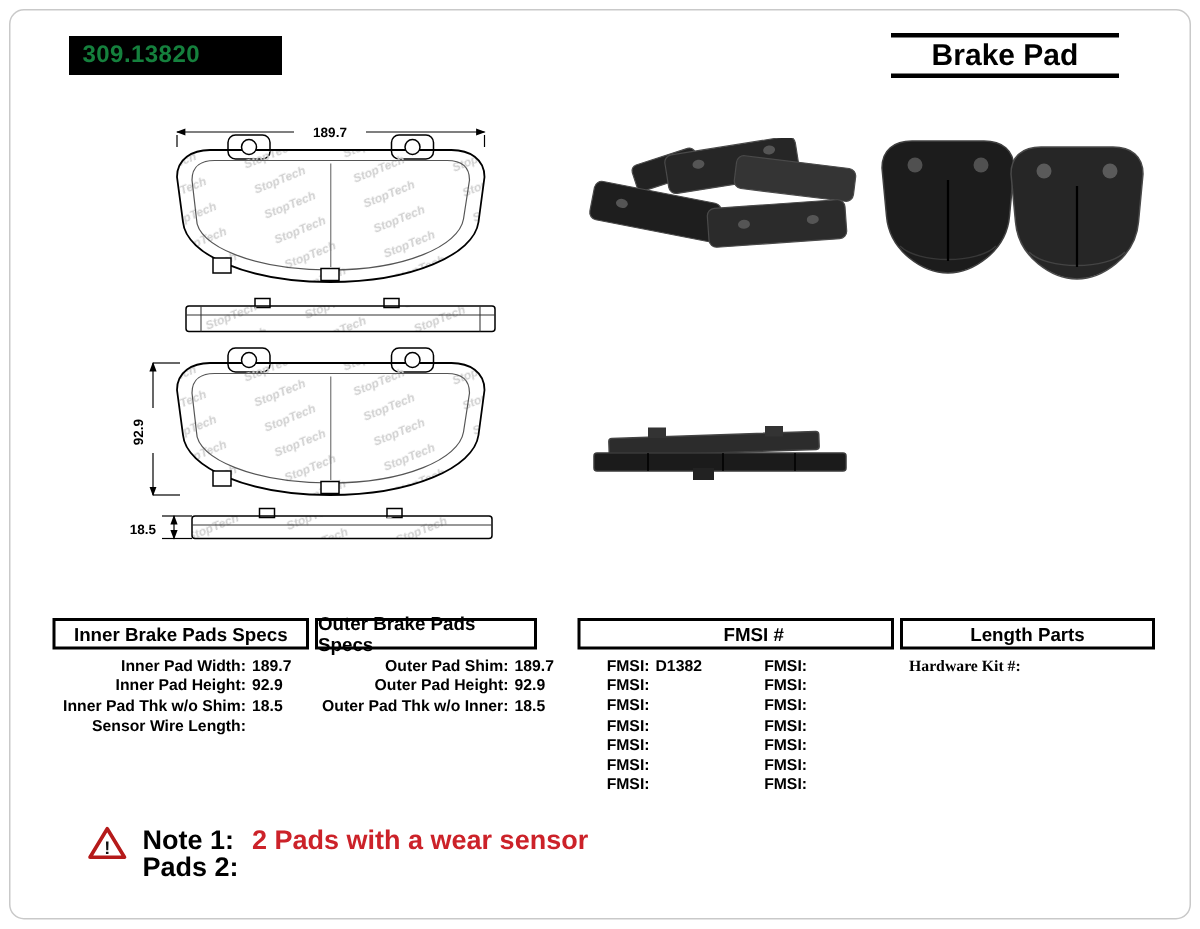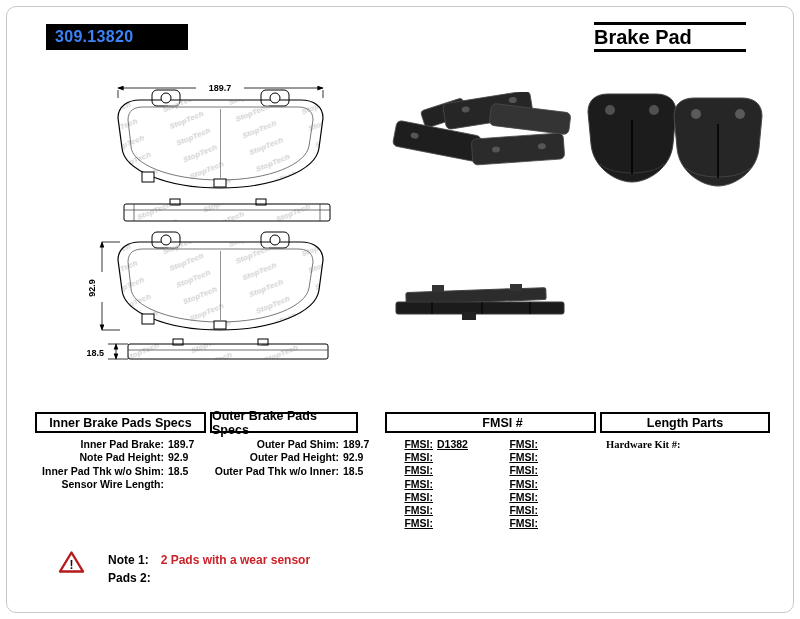--- a/index.html
+++ b/index.html
@@ -3,25 +3,25 @@
 <meta charset="utf-8">
 <style>
   * { margin:0; padding:0; box-sizing:border-box; }
   body { background:#fff; font-family:"Liberation Sans", sans-serif; }
   .sheet { position:relative; width:800px; height:619px; background:#fff; overflow:hidden; }
   .frame { position:absolute; left:6px; top:6px; right:6px; bottom:6px;
            border:1px solid #c9c9c9; border-radius:10px; pointer-events:none; }
 
   
   .part-box { position:absolute; left:46px; top:24px; width:142px; height:26px;
-              background:#000; color:#3b82f6; font-size:16px; font-weight:bold;
+              background:#000; color:#15803d; font-size:16px; font-weight:bold;
               line-height:26px; padding-left:9px; letter-spacing:0.3px; }
   .title-box { position:absolute; left:594px; top:22px; width:152px; height:30px;
                border-top:3px solid #000; border-bottom:3px solid #000;
-               display:flex; align-items:center; justify-content:flex-start;
+               display:flex; align-items:center; justify-content:center;
                font-size:20px; font-weight:bold; }
 
   
   .drawings { position:absolute; left:78px; top:76px; width:290px; height:300px; }
   .photo1 { position:absolute; left:392px; top:92px;  width:185px; height:85px; }
   .photo2 { position:absolute; left:582px; top:86px;  width:182px; height:112px; }
   .photo3 { position:absolute; left:392px; top:282px; width:180px; height:44px; }
 
   
   .th { position:absolute; top:412px; height:21px; border:2px solid #000; background:#fff;
@@ -35,30 +35,30 @@
   
   .spec-col { position:absolute; top:438px; font-size:10.5px; font-weight:bold; color:#000; }
   .inner-col { left:35px;  width:171px; }
   .outer-col { left:210px; width:171px; }
   .spec-row { display:flex; height:13.4px; line-height:13.4px; }
   .spec-row .lbl { flex:1; text-align:right; white-space:nowrap; }
   .spec-row .val { width:42px; text-align:left; padding-left:4px; }
 
   .fmsi-left  { left:385px; width:100px; }
   .fmsi-right { left:490px; width:95px; }
-  .fmsi-row { display:flex; height:13.2px; line-height:13.2px;text-decoration:underline; }
+  .fmsi-row { display:flex; height:13.2px; line-height:13.2px; }
   .fmsi-row .lbl { width:48px; text-align:right; }
   .fmsi-row .val { flex:1; text-align:left; padding-left:4px; }
 
   .related-col { left:606px; width:164px;font-family:Liberation Serif, serif; }
   .rel-row { height:13.4px; line-height:13.4px; text-align:left; }
 
   
   .warn { position:absolute; left:58px; top:550px; width:27px; height:24px; }
-  .note { position:absolute; left:95px; font-size:12px; font-weight:bold; line-height:14px; white-space:nowrap;margin-left:13px; }
+  .note { position:absolute; left:95px; font-size:18px; font-weight:bold; line-height:14px; white-space:nowrap; }
   .note-1 { top:553px; }
   .note-2 { top:571px; }
   .note .red { color:#cc2229; margin-left:12px; }
 </style>
 </head>
 <body>
 
 <div class="sheet">
   <div class="frame"></div>
 
@@ -198,25 +198,25 @@
   </div>
   <div class="th th-fmsi">
     <span>FMSI #</span>
   </div>
   <div class="th th-related">
     <span>Length Parts</span>
   </div>
 
   <div class="spec-col inner-col">
     <div class="spec-row">
-      <span class="lbl">Inner Pad Brake:</span>
+      <span class="lbl">Inner Pad Width:</span>
       <span class="val">189.7</span>
     </div>
     <div class="spec-row">
-      <span class="lbl">Note Pad Height:</span>
+      <span class="lbl">Inner Pad Height:</span>
       <span class="val">92.9</span>
     </div>
     <div class="spec-row">
       <span class="lbl">Inner Pad Thk w/o Shim:</span>
       <span class="val">18.5</span>
     </div>
     <div class="spec-row">
       <span class="lbl">Sensor Wire Length:</span>
       <span class="val"></span>
     </div>

